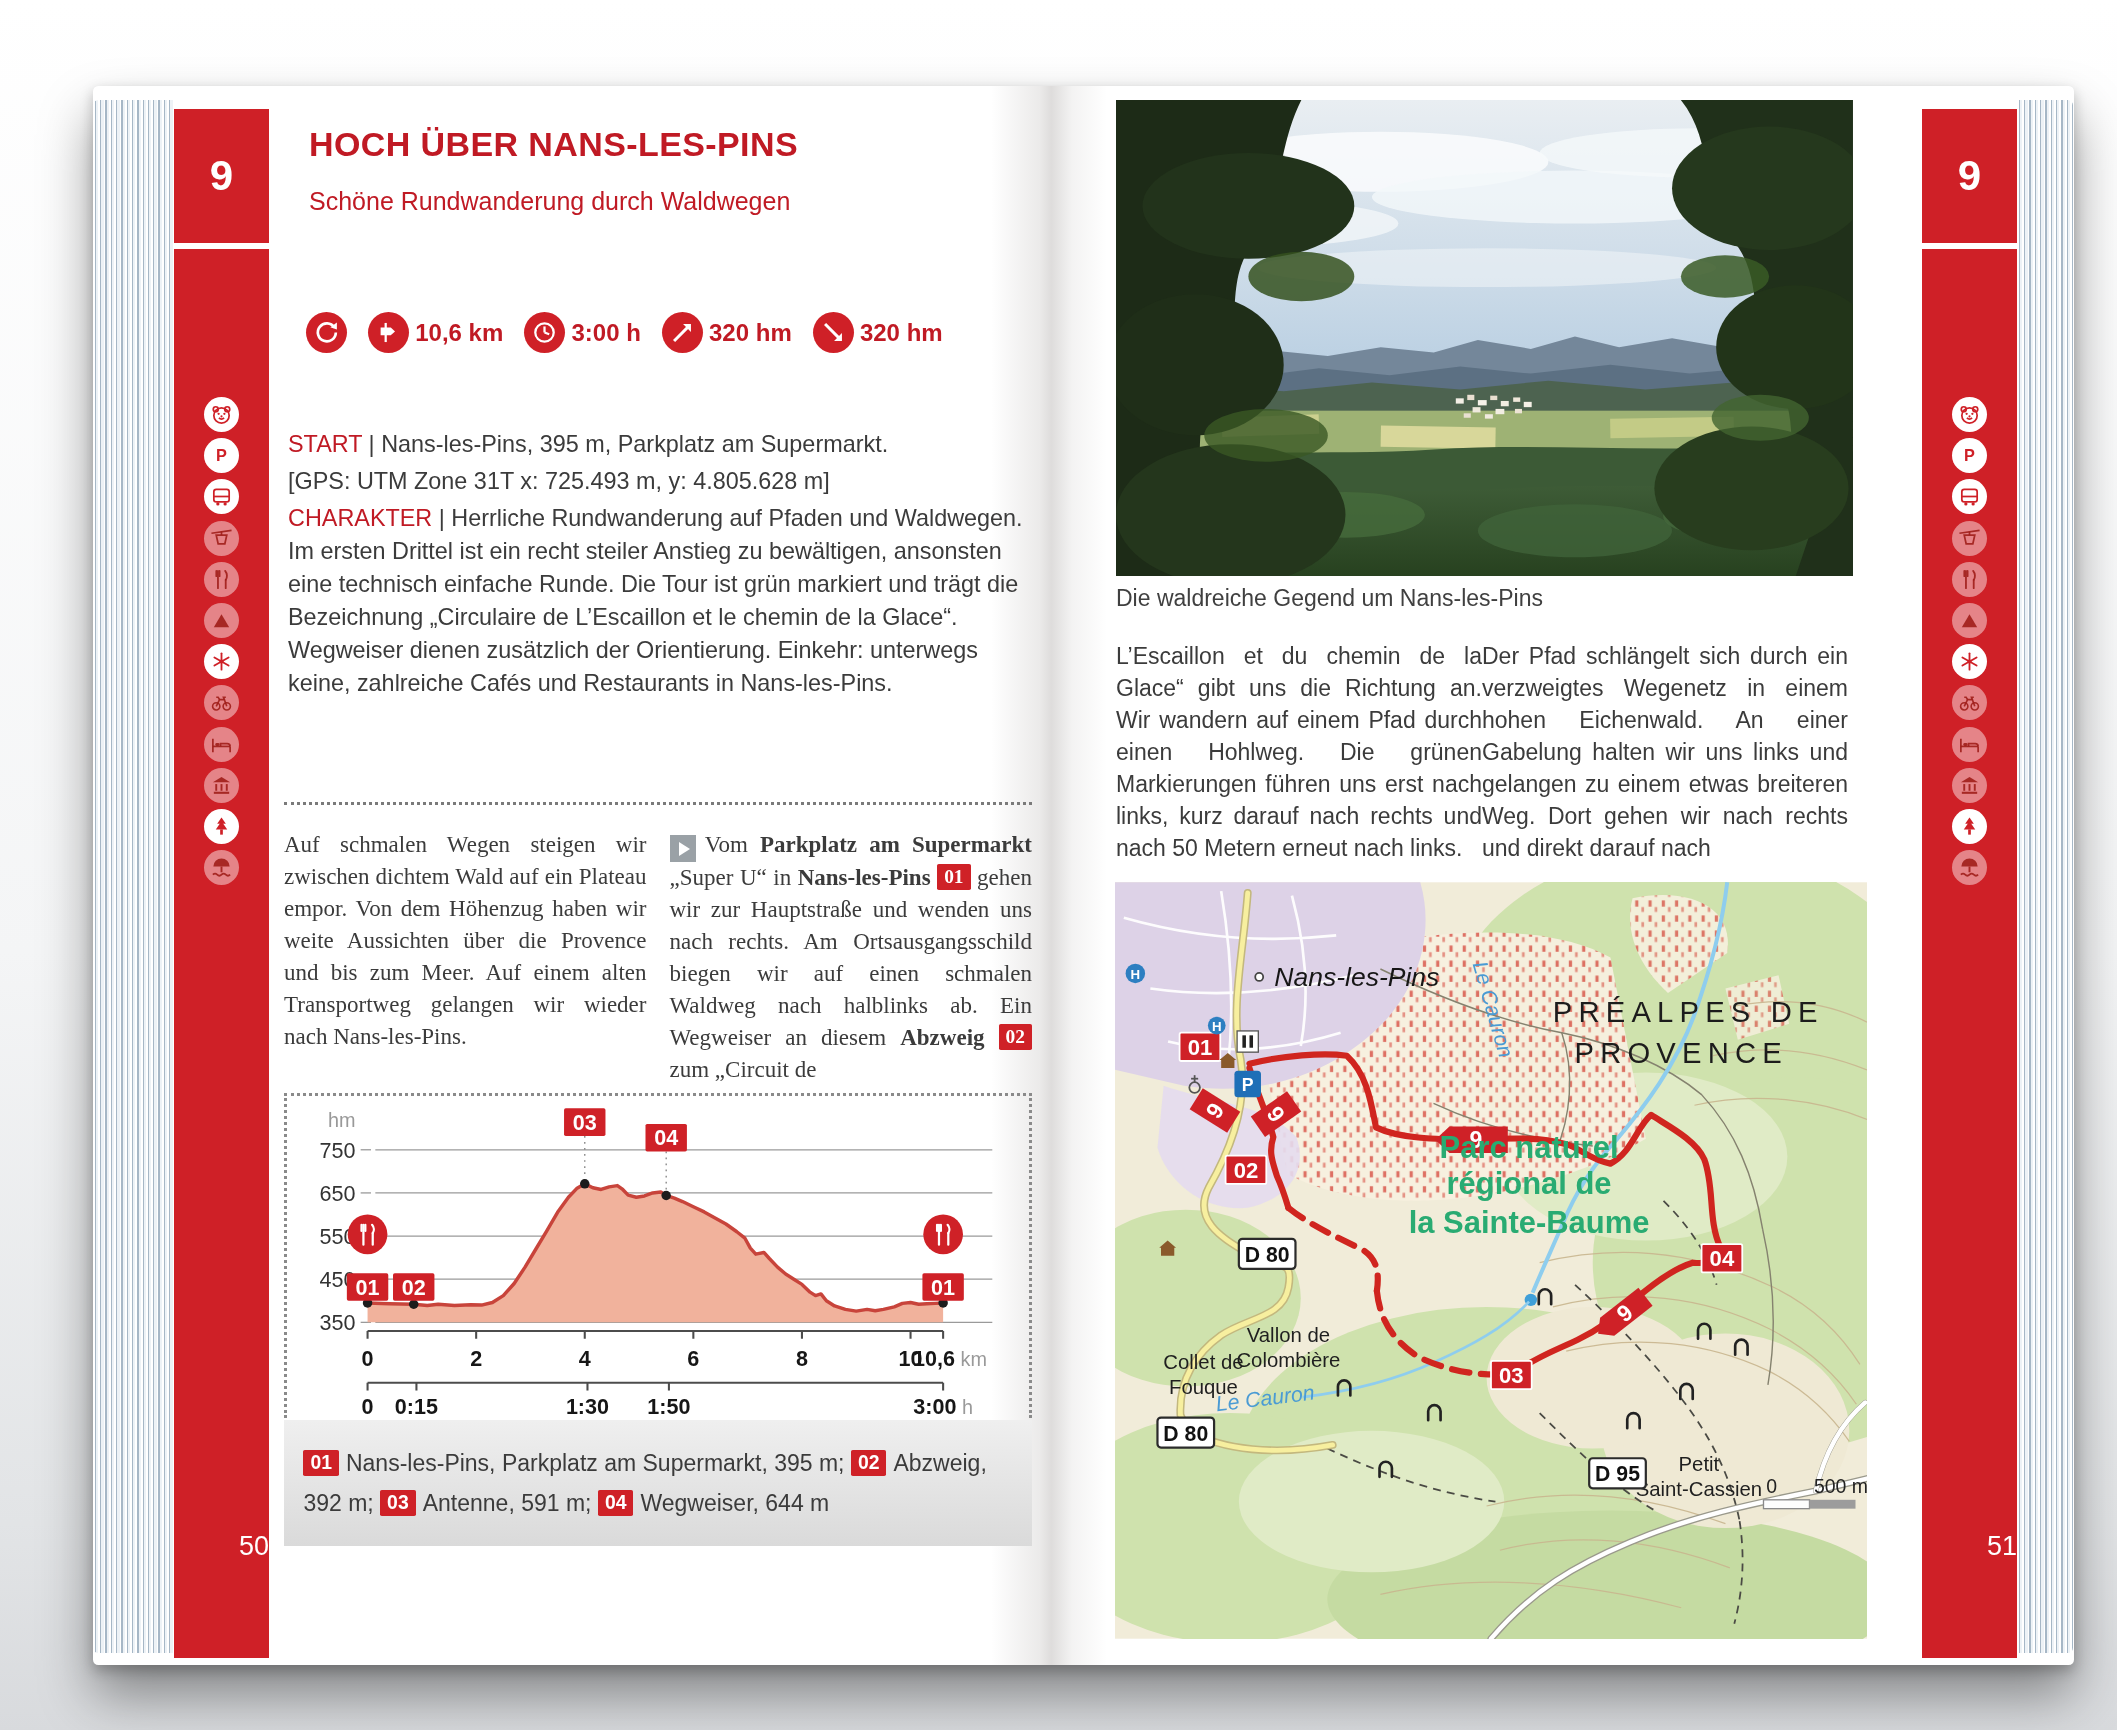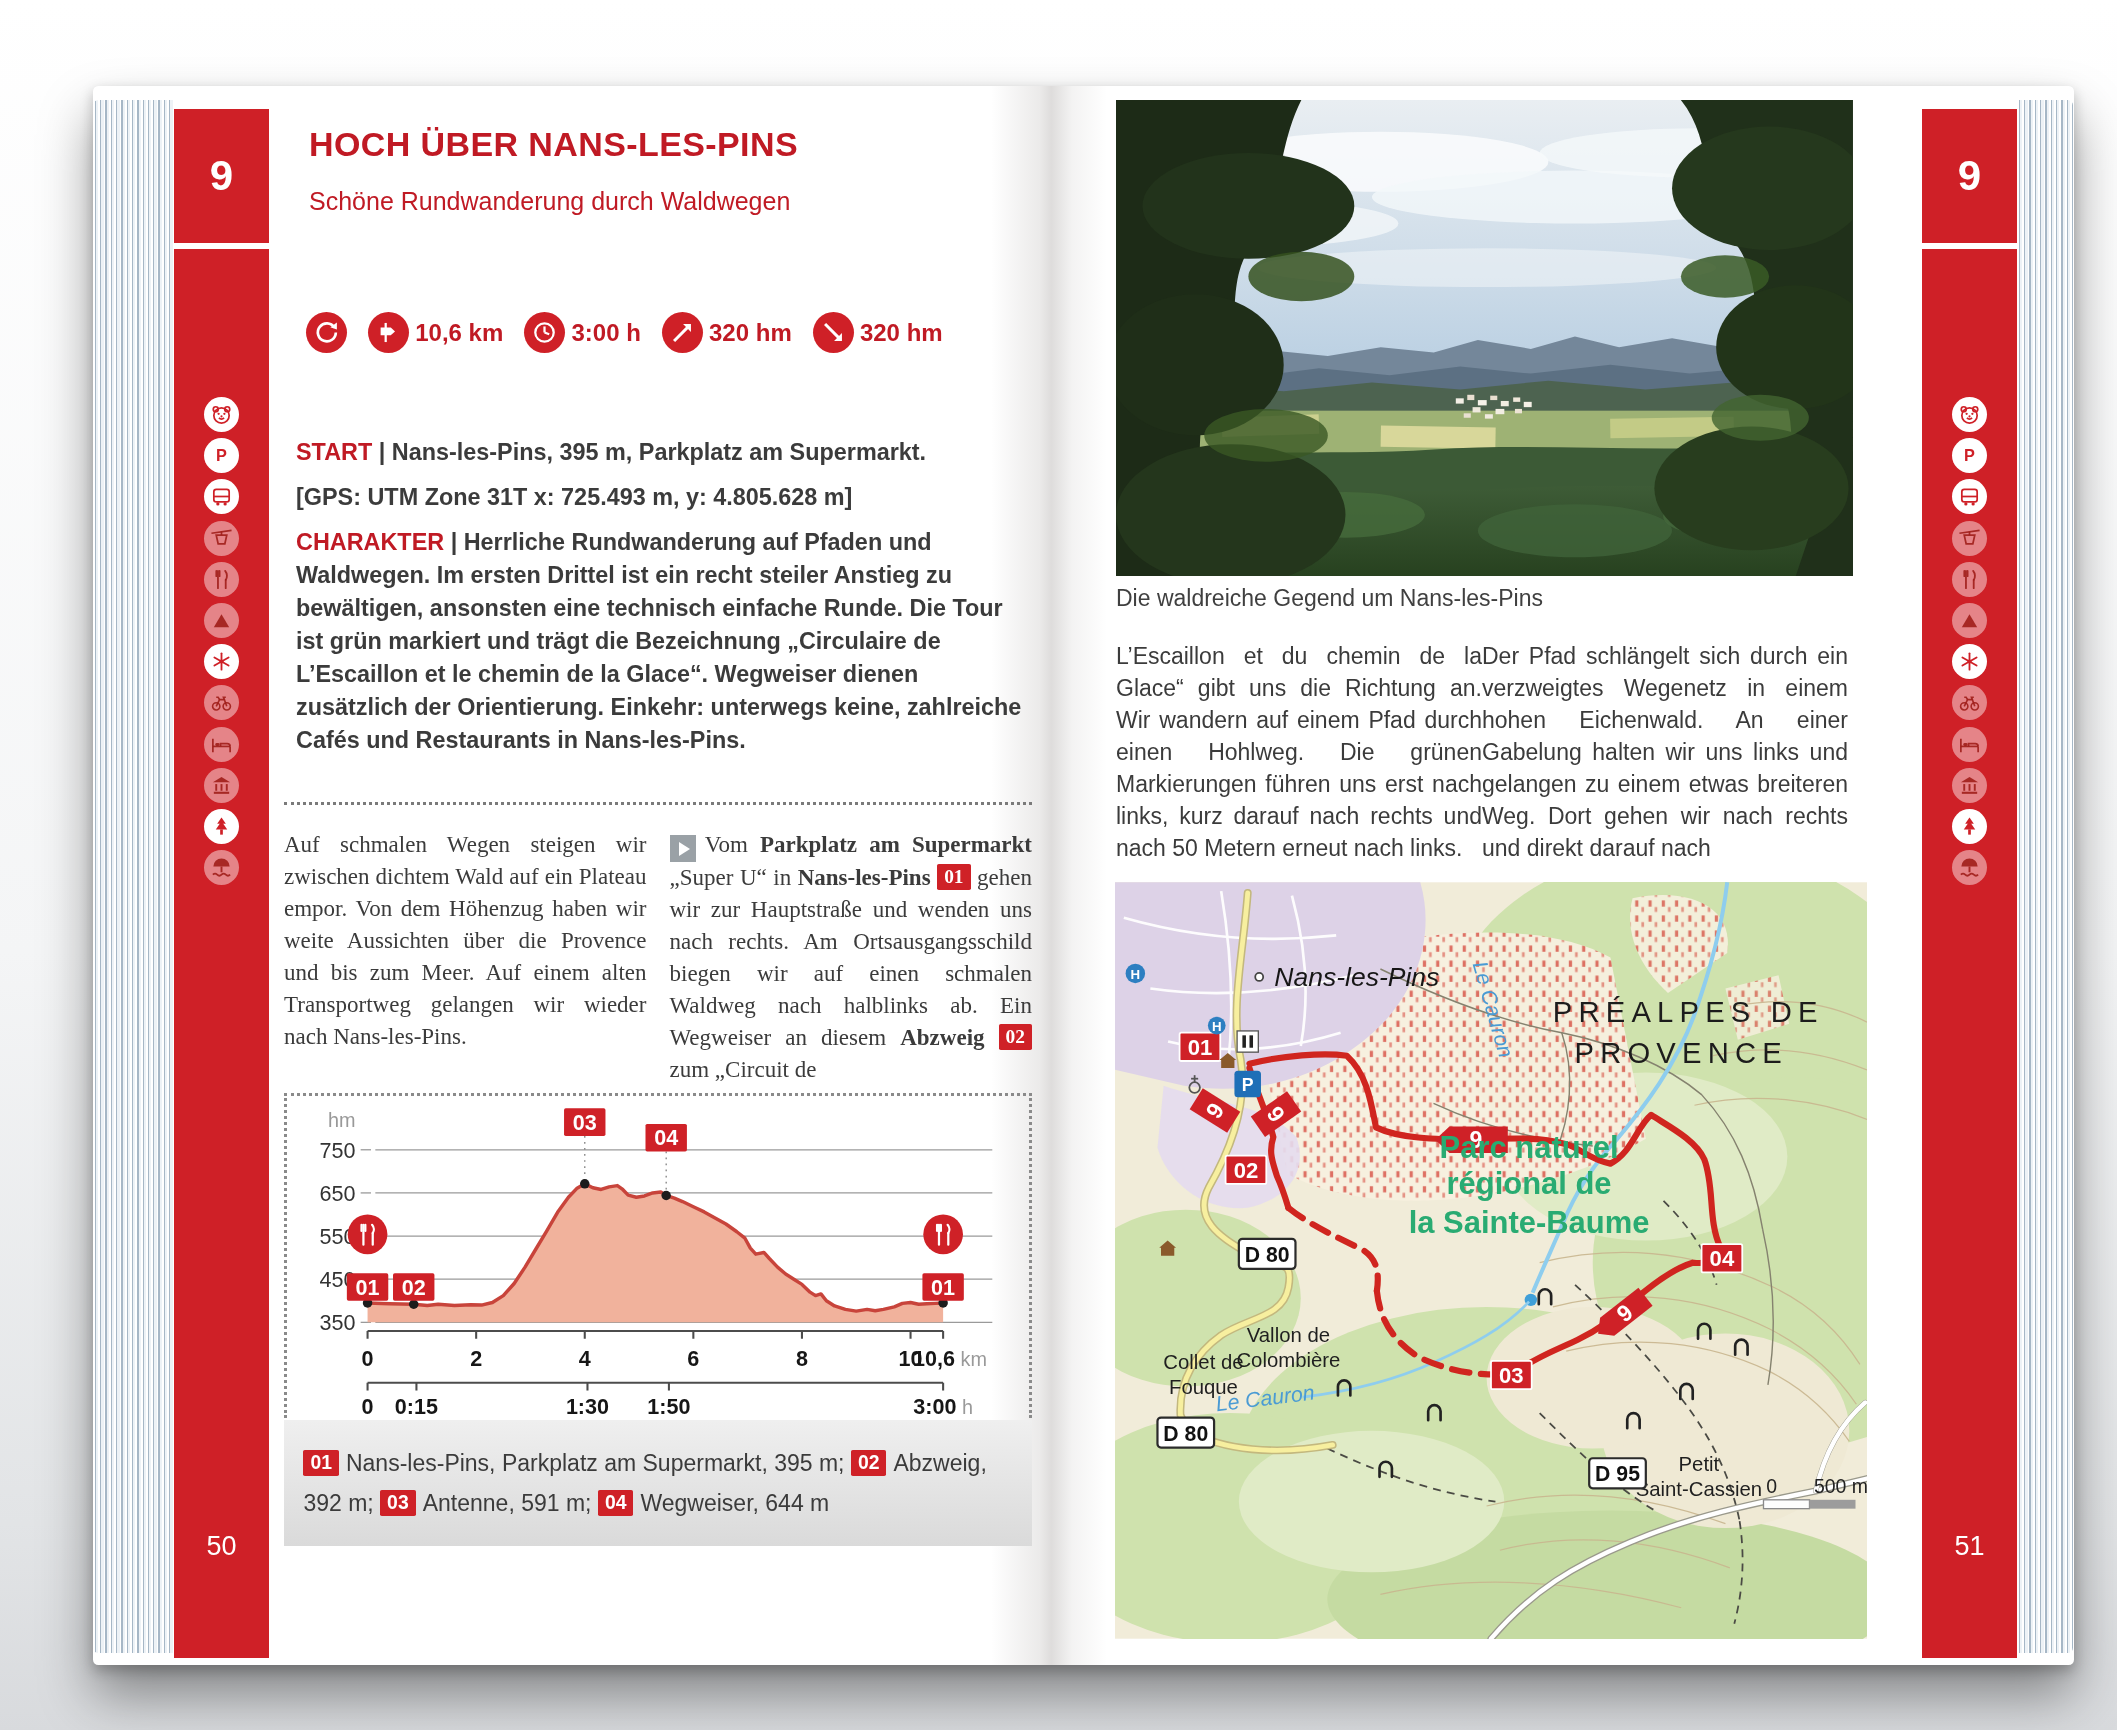--- a/index.html
+++ b/index.html
@@ -28,34 +28,34 @@
   .redbar.l{left:81px;}
   .redbar.r{left:1829px;}
   .tab{position:absolute;top:0;left:0;right:0;height:134px;border-bottom:6.2px solid #fff;
        display:flex;align-items:center;justify-content:center;
        color:#fff;font-size:42px;font-weight:700;}
   .icon-col{position:absolute;top:288px;left:0;right:0;display:flex;flex-direction:column;align-items:center;gap:6.2px;}
   .si{width:35px;height:35px;border-radius:50%;display:flex;align-items:center;justify-content:center;}
   .si svg{width:23px;height:23px;display:block;}
   .si.active{background:#fff;color:#cf2027;}
   .si.inactive{background:rgba(255,255,255,.45);color:rgba(160,30,26,.9);}
-  .pagenum{position:absolute;top:1422px;left:0;right:0;text-align:center;color:#fff;font-size:27px;}
+  .pagenum{position:absolute;top:1422px;left:0;right:0;text-align:right;color:#fff;font-size:27px;}
   
   .gutter{position:absolute;left:898px;top:0;width:116px;height:1579px;
     background:linear-gradient(to right,rgba(60,50,45,0) 0%,rgba(60,50,45,.10) 42%,rgba(60,50,45,.17) 52%,rgba(60,50,45,.06) 70%,rgba(60,50,45,0) 100%);}
   
   .title{position:absolute;left:216px;top:39px;font-size:34px;font-weight:700;color:#c01a24;letter-spacing:0.4px;}
   .subtitle{position:absolute;left:216px;top:101px;font-size:25px;color:#c01a24;}
   .stats{position:absolute;left:213px;top:226px;display:flex;align-items:center;gap:21px;}
   .stat{display:flex;align-items:center;gap:6.2px;}
   .stat-ic{width:41px;height:41px;border-radius:50%;background:#cf2027;color:#fff;display:flex;align-items:center;justify-content:center;}
   .stat-ic svg{width:27px;height:27px;display:block;}
   .stat-v{font-size:24px;font-weight:600;color:#c01a24;}
   .infoblock{position:absolute;left:191px;top:338px;width:750px;font-size:23.4px;line-height:33px;color:#3b3b3b;}
-  .infoblock p{margin:12px;font-weight:bold;}
+  .infoblock p{margin:4px;}
   .rlabel{color:#c01a24;}
   .sep{position:absolute;left:191px;width:748px;border-top:3.5px dotted #7a7a7a;height:0;}
   .cols{position:absolute;left:191px;top:743px;width:748px;display:flex;gap:23px;font-family:Liberation Serif, serif;}
   .col{width:363px;font-size:23px;line-height:32px;color:#3b3b3b;text-align:justify;}
   .play-ic{display:inline-flex;width:26.5px;height:26.5px;background:#9aa1a6;vertical-align:-3.5px;
            align-items:center;justify-content:center;margin-right:8.8px;}
   .play-ic::after{content:'';display:block;width:0;height:0;border-left:11.5px solid #fff;border-top:7px solid transparent;border-bottom:7px solid transparent;margin-left:2.6px;}
   .b01{display:inline-block;background:#cf2127;color:#fff;font-weight:700;font-size:19.4px;
        padding:0.9px 7px 1.8px;border-radius:1.8px;line-height:23px;vertical-align:1.8px;}
   .bold{font-weight:700;}

